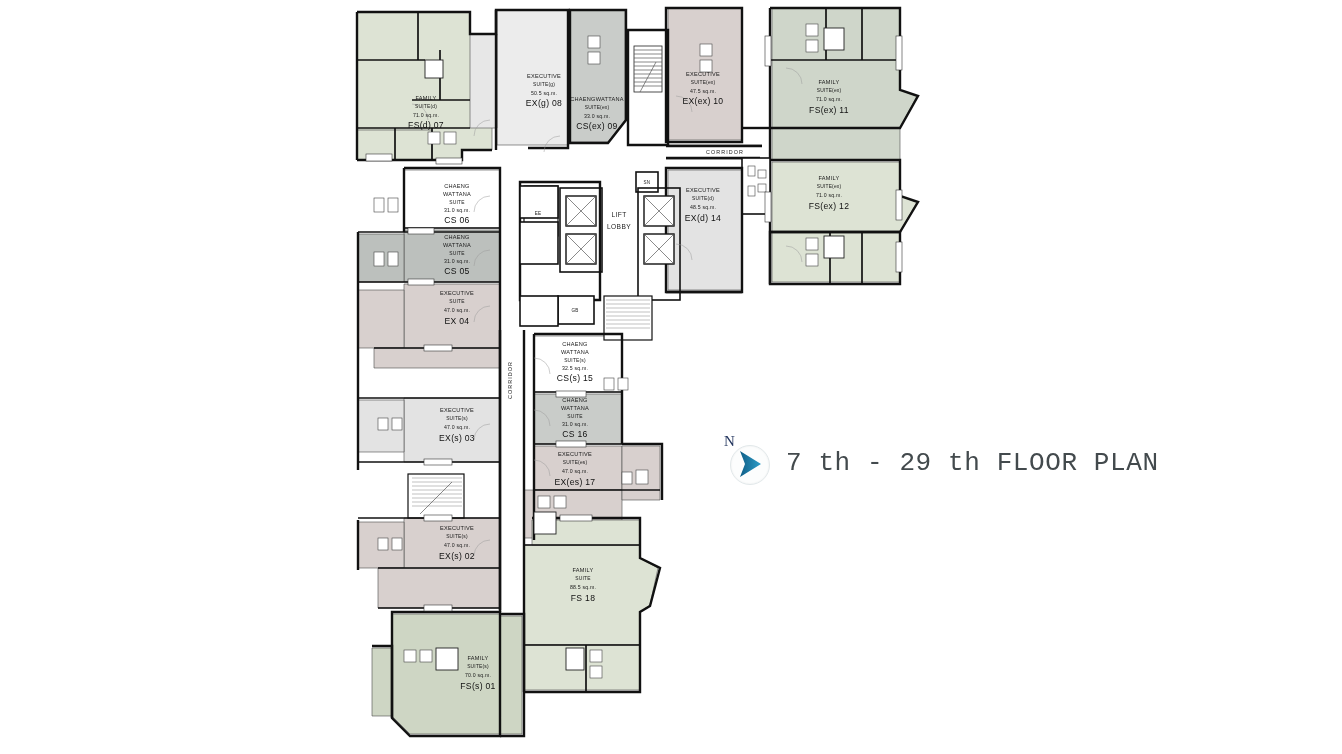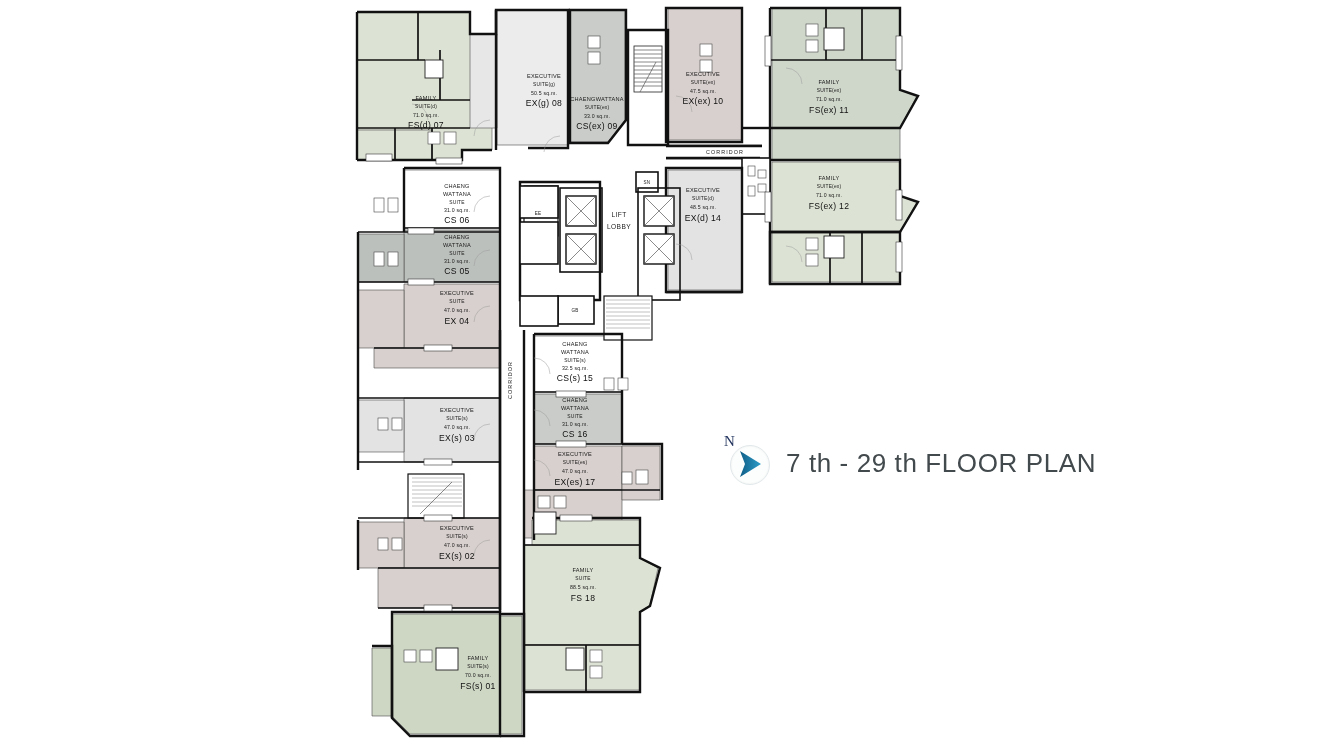--- a/index.html
+++ b/index.html
@@ -25,21 +25,21 @@
   .corr-lab{font-family:"Liberation Sans",sans-serif;font-size:5.4px;letter-spacing:1.1px;
             fill:#1a1a1a;text-anchor:middle;}
 
   
   #titleblock{position:absolute;left:726px;top:440px;display:flex;align-items:center;gap:14px;}
   #compass{position:relative;width:46px;height:46px;}
   #compass .circ{position:absolute;left:4px;top:5px;width:38px;height:38px;border-radius:50%;
      background:#fcfdfd;border:1px solid #e2e8ea;box-shadow:0 0 2px rgba(0,0,0,.07) inset;}
   #compass .nlab{position:absolute;left:-2px;top:-7px;font-family:"Liberation Serif",serif;
      font-size:15px;color:#23355e;font-weight:400;}
-  #title-text{font-family:Liberation Sans, sans-serif;font-size:26px;color:#434a4d;
+  #title-text{font-family:Liberation Mono, monospace;font-size:26px;color:#434a4d;
      letter-spacing:.6px;white-space:nowrap;}
 </style>
 </head>
 <body>
 
 <div id="stage">
 
   <svg id="plan" viewBox="0 0 1342 754">
     <defs>
       <style>

